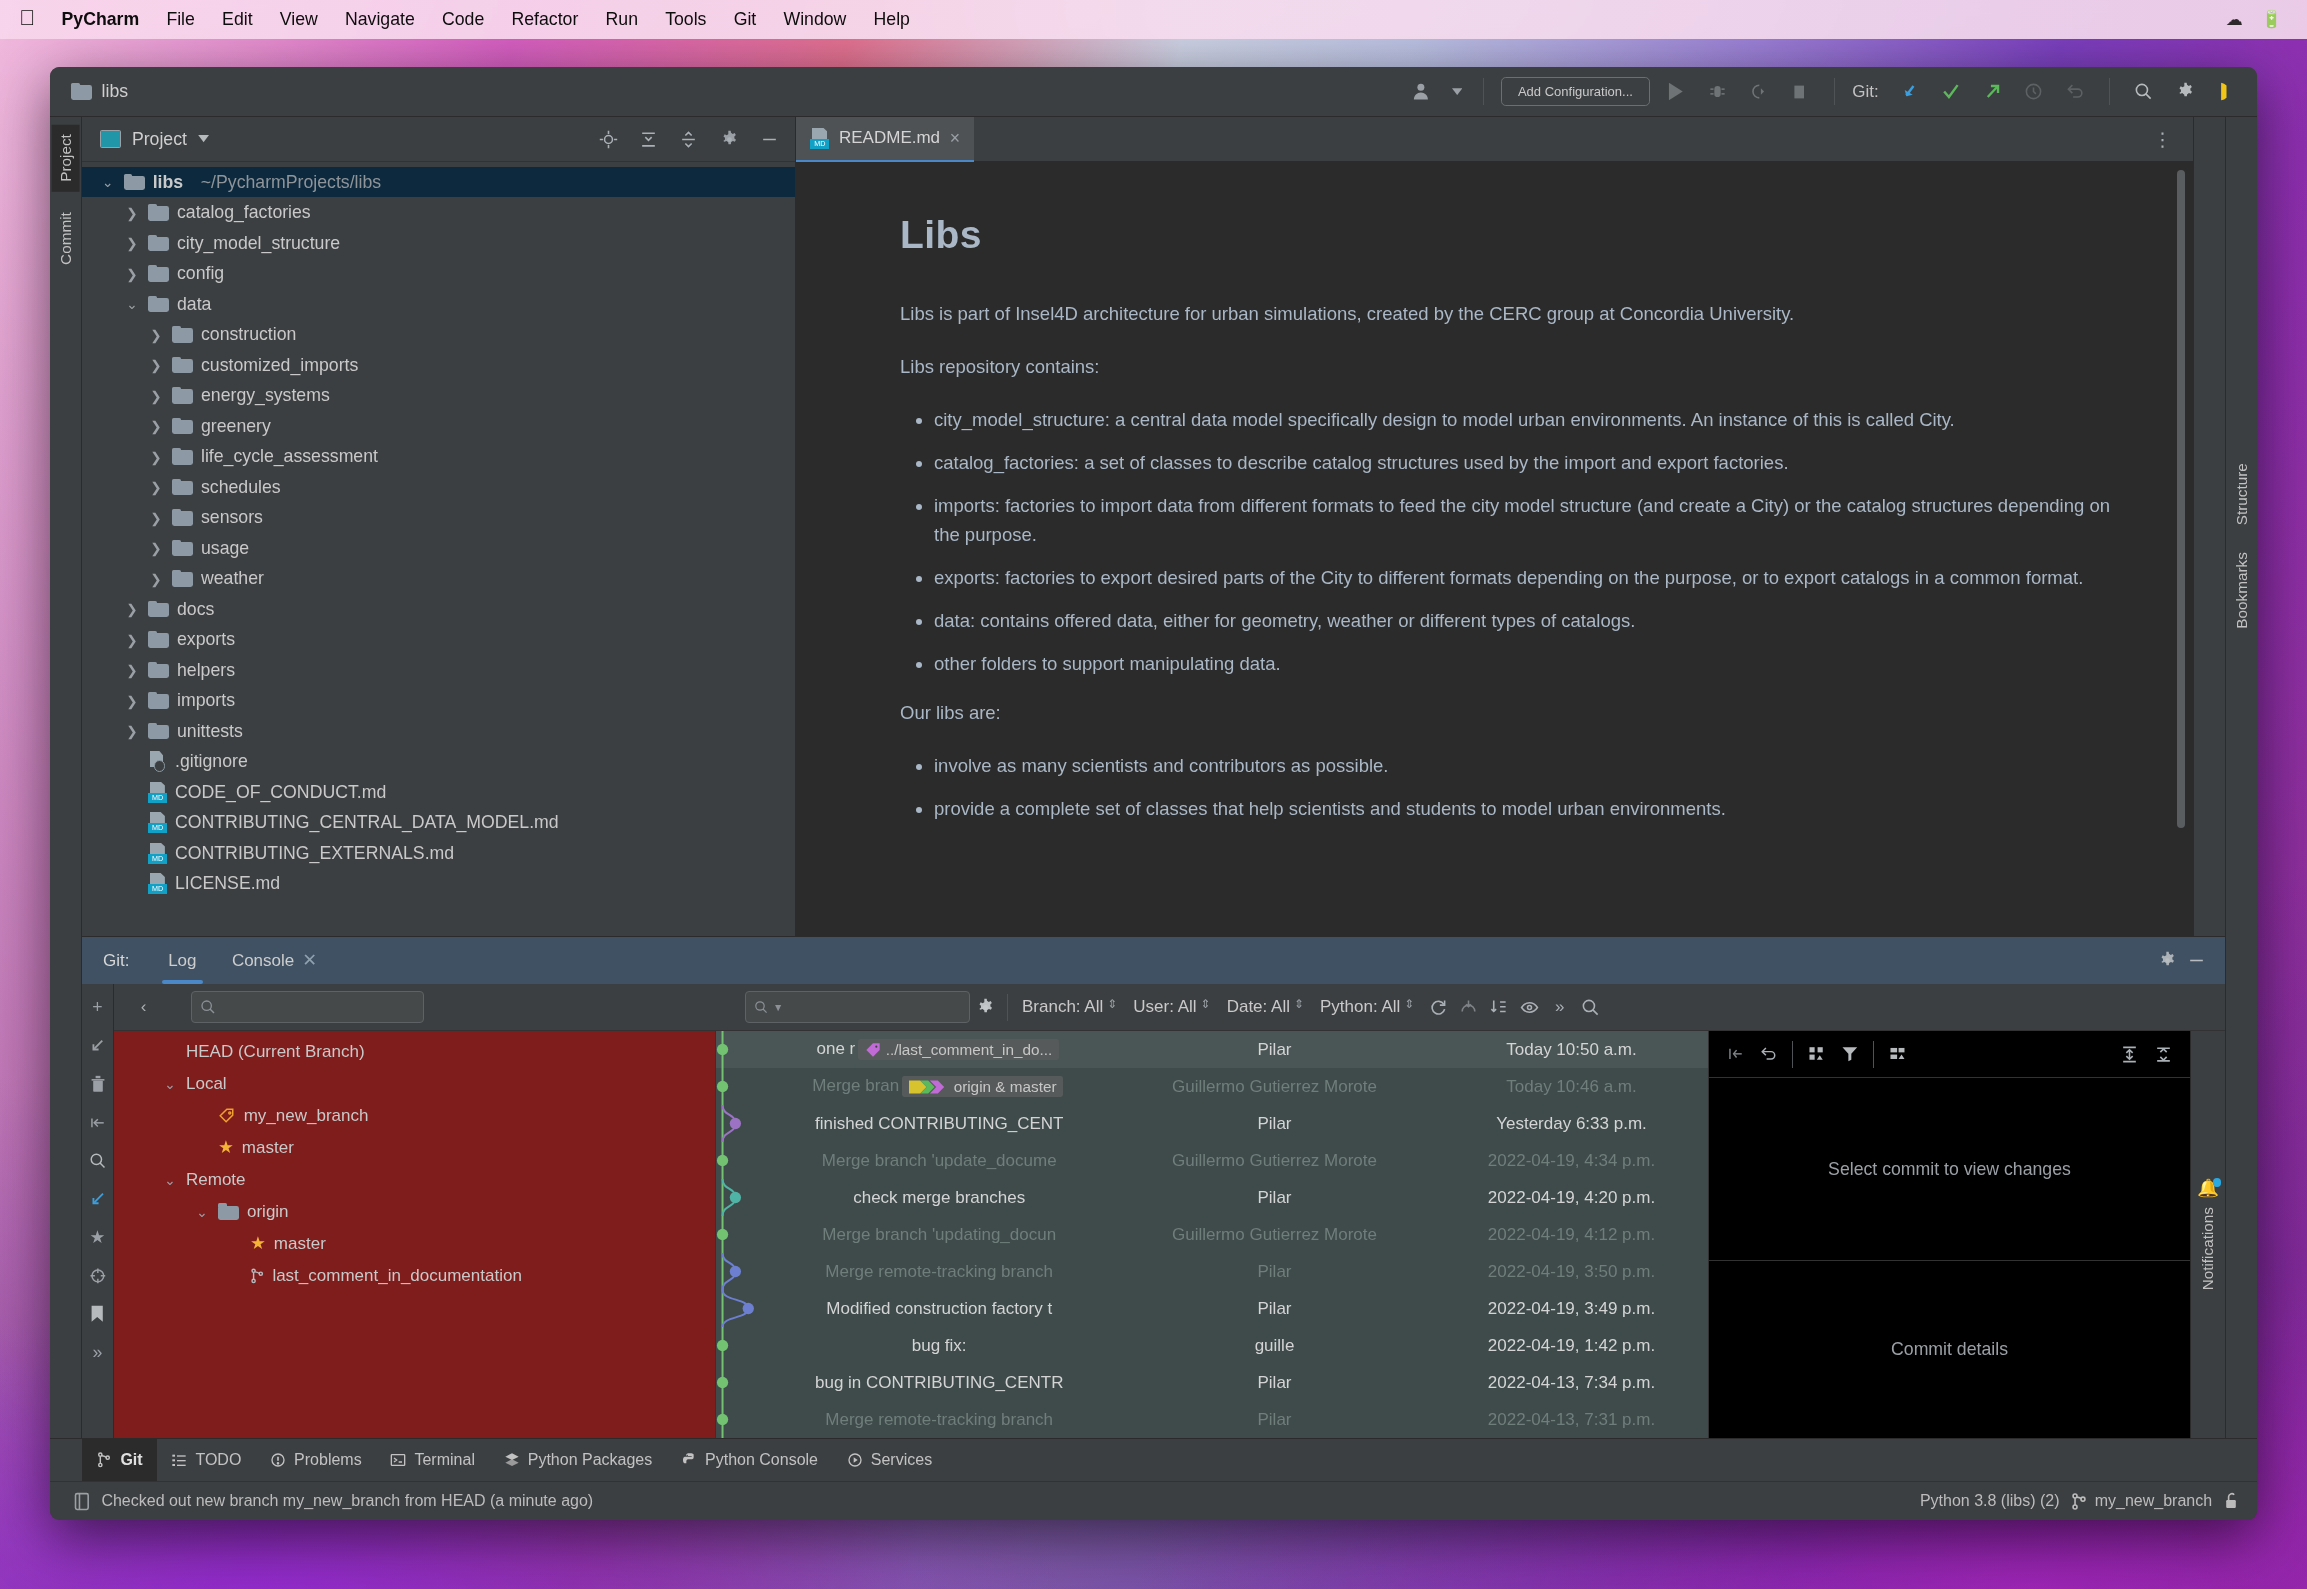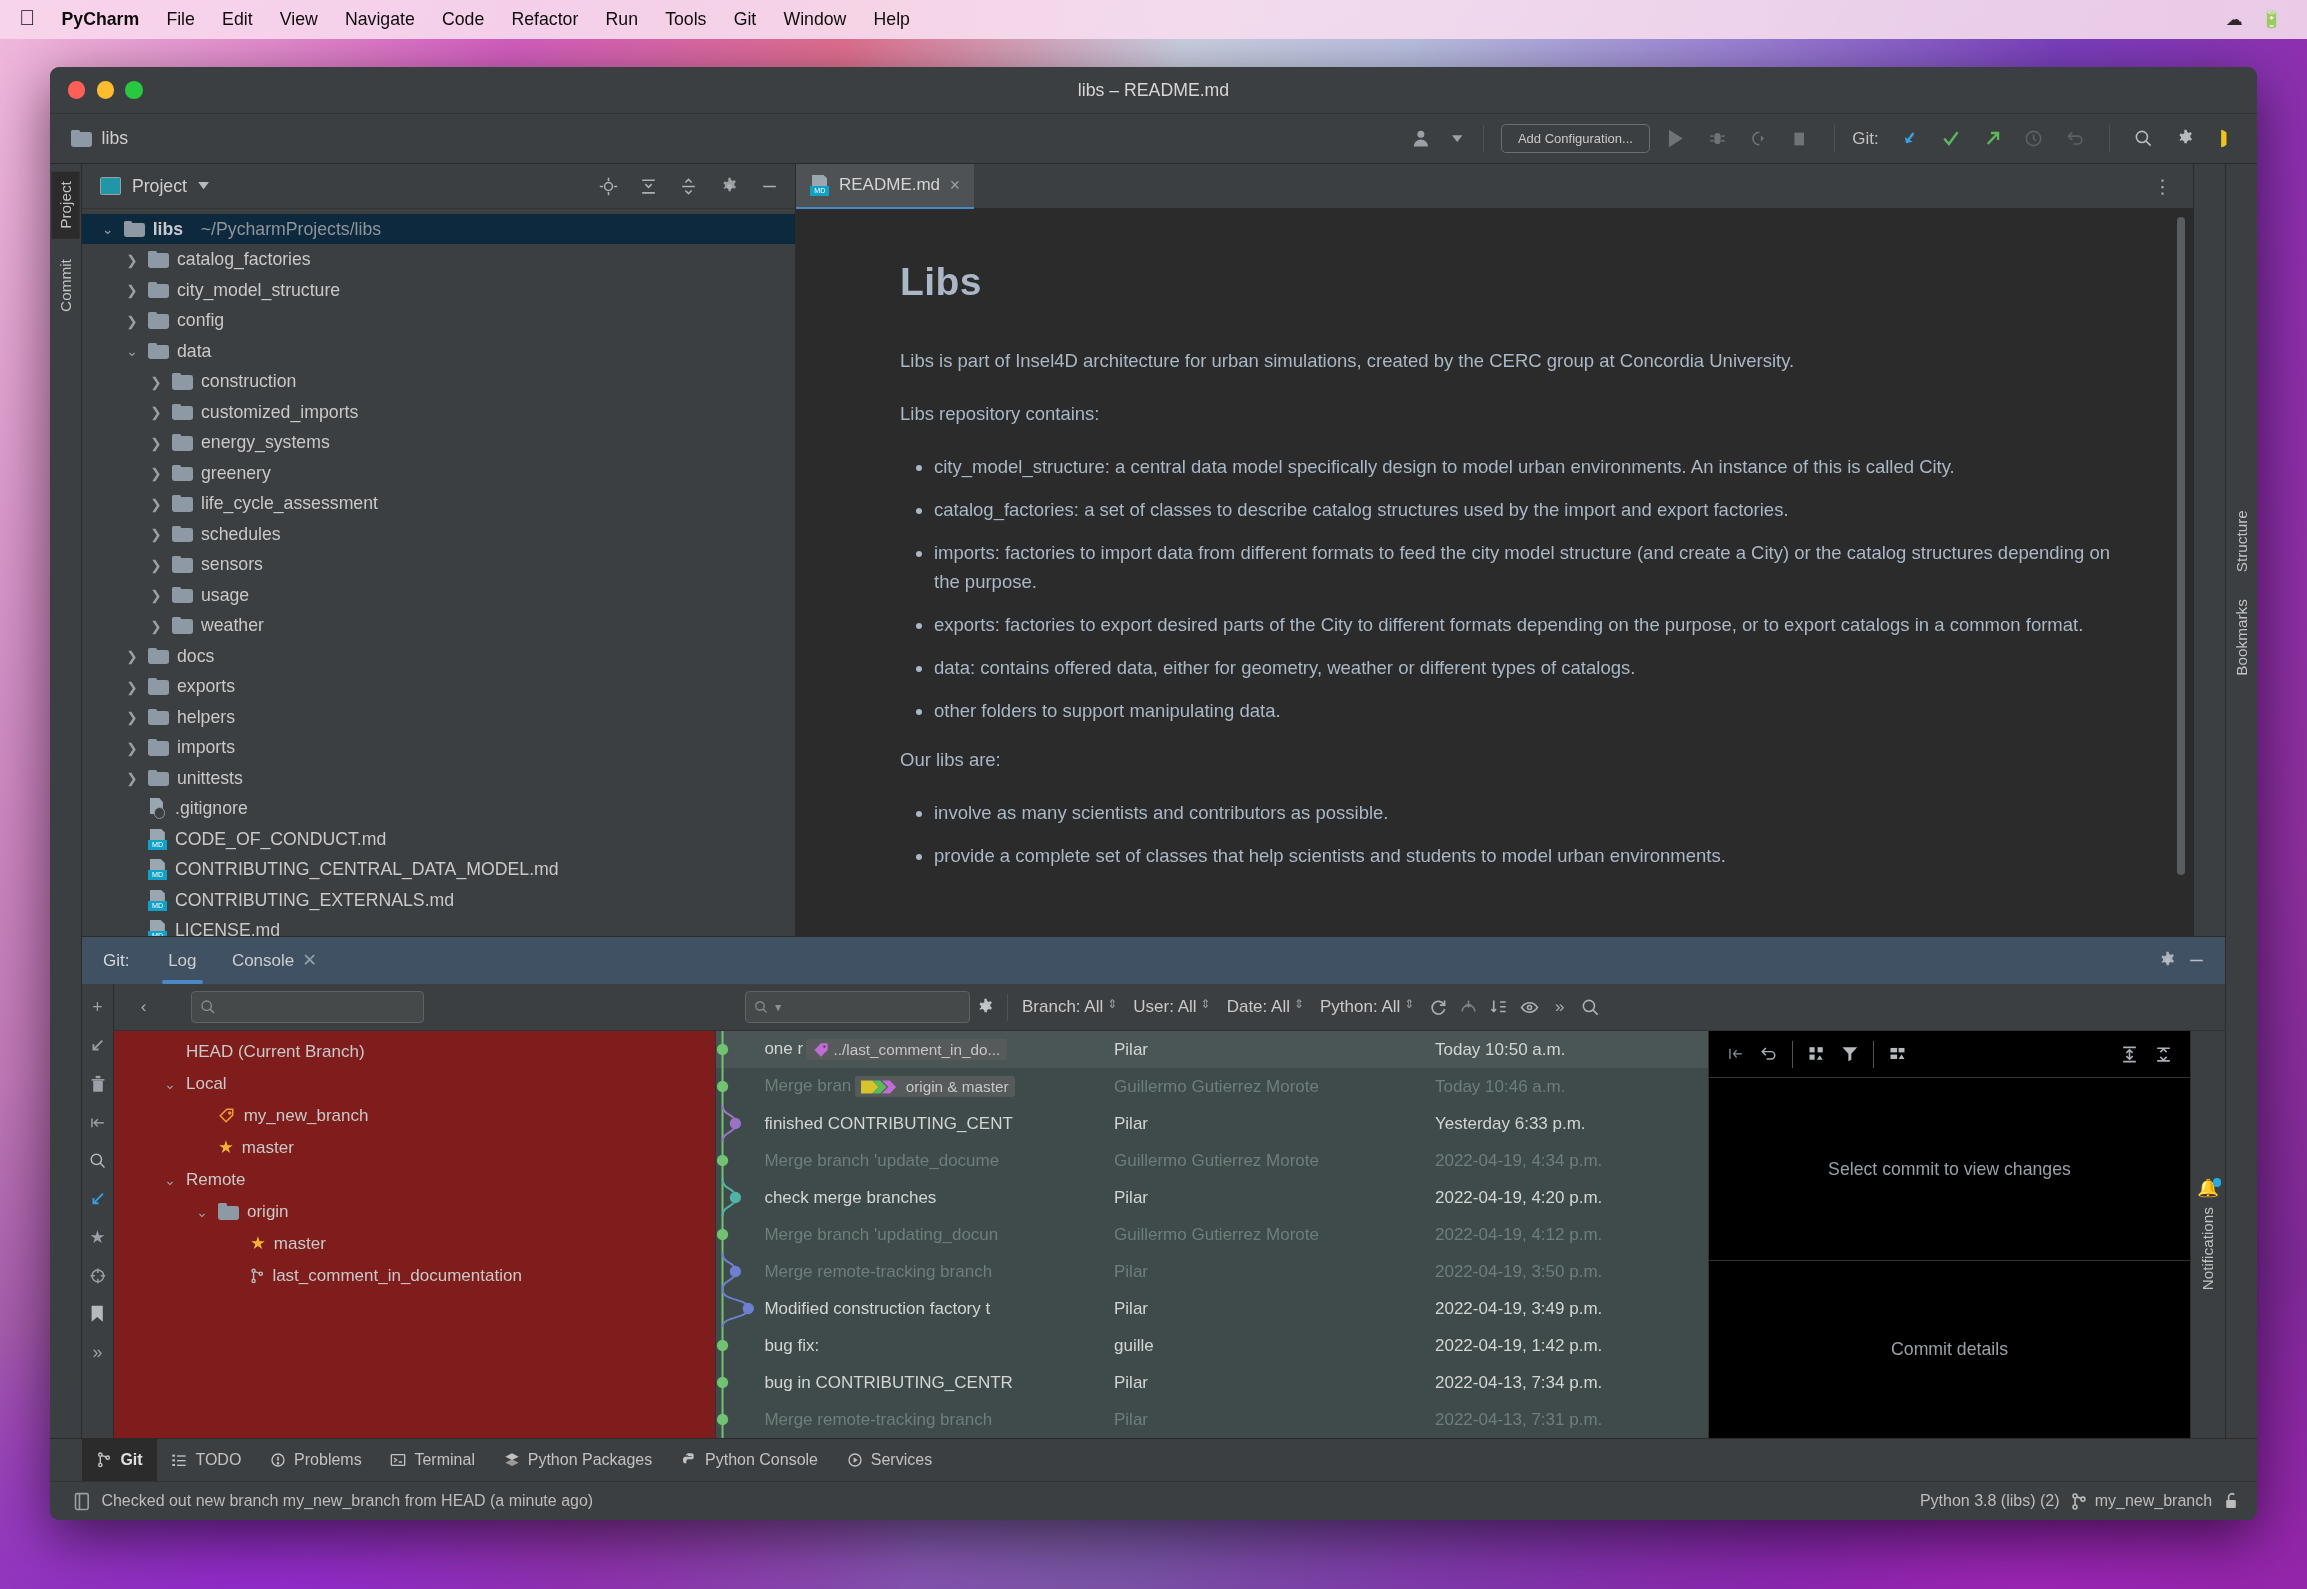--- a/index.html
+++ b/index.html
@@ -212,21 +212,21 @@
   .gw-toolbar .grow{flex:1;}
   .ti{width:30.5px;height:30.5px;display:flex;align-items:center;justify-content:center;color:#a9b0b6;font-size:17px;}
 
   .gw-content{flex:1;display:flex;min-height:0;}
   .branchpane{width:602px;flex:0 0 602px;border-right:0.8px solid #323232;overflow:hidden;padding-top:4.8px;background:#7f1d1d;}
   .brow{height:32px;display:flex;align-items:center;gap:8px;font-size:17px;color:#c9c9c9;white-space:nowrap;}
   .star{color:#f5b335;font-size:17.7px;}
   .tagi{color:#f0a030;font-size:16px;}
   .brn{color:#b8bcc0;font-size:16px;}
 
-  .logpane{flex:1;min-width:0;background:#3f4b4b;overflow:hidden;position:relative;}
+  .logpane{flex:1;min-width:0;background:#3f4b4b;overflow:hidden;position:relative;text-align:center;}
   .lrow{height:37px;display:flex;align-items:center;font-size:17px;color:#d4d4d4;white-space:nowrap;}
   .lrow.dim{color:#6f7d7b;}
   .lrow.sel{background:#4a5655;}
   .lgraph{width:42px;flex:0 0 42px;position:relative;height:37px;}
   .lsubj{flex:1;min-width:0;overflow:hidden;padding-left:6.4px;}
   .lauth{width:321px;flex:0 0 321px;overflow:hidden;}
   .ldate{width:273px;flex:0 0 273px;}
   .chip{
     display:inline-flex;align-items:center;gap:4.8px;background:#565a5a;border-radius:2.4px;
     padding:1.6px 6.4px;margin:0 3.2px;font-size:15.3px;color:#c7c7c7;vertical-align:middle;
@@ -279,28 +279,20 @@
   <span class="mi">Git</span>
   <span class="mi">Window</span>
   <span class="mi">Help</span>
   <span class="spacer"></span>
   <span class="right-ico">☁</span>
   <span class="right-ico">🔋</span>
 </div>
 
 <div class="window">
 
-  <div class="titlebar">
-    <div class="traffic">
-      <span class="dot r"></span>
-      <span class="dot y"></span>
-      <span class="dot g"></span>
-    </div>
-    <div class="title-center">libs – README.md</div>
-  </div>
 
   <div class="navbar">
     <span class="crumb">
       <span class="fold"></span>
       <span>libs</span>
     </span>
     <span class="grow"></span>
     <span class="tb-btn">
       <svg width="21" height="21" viewBox="0 0 24 24" fill="#9aa0a6">
           <circle cx="9" cy="7" r="4"></circle>

